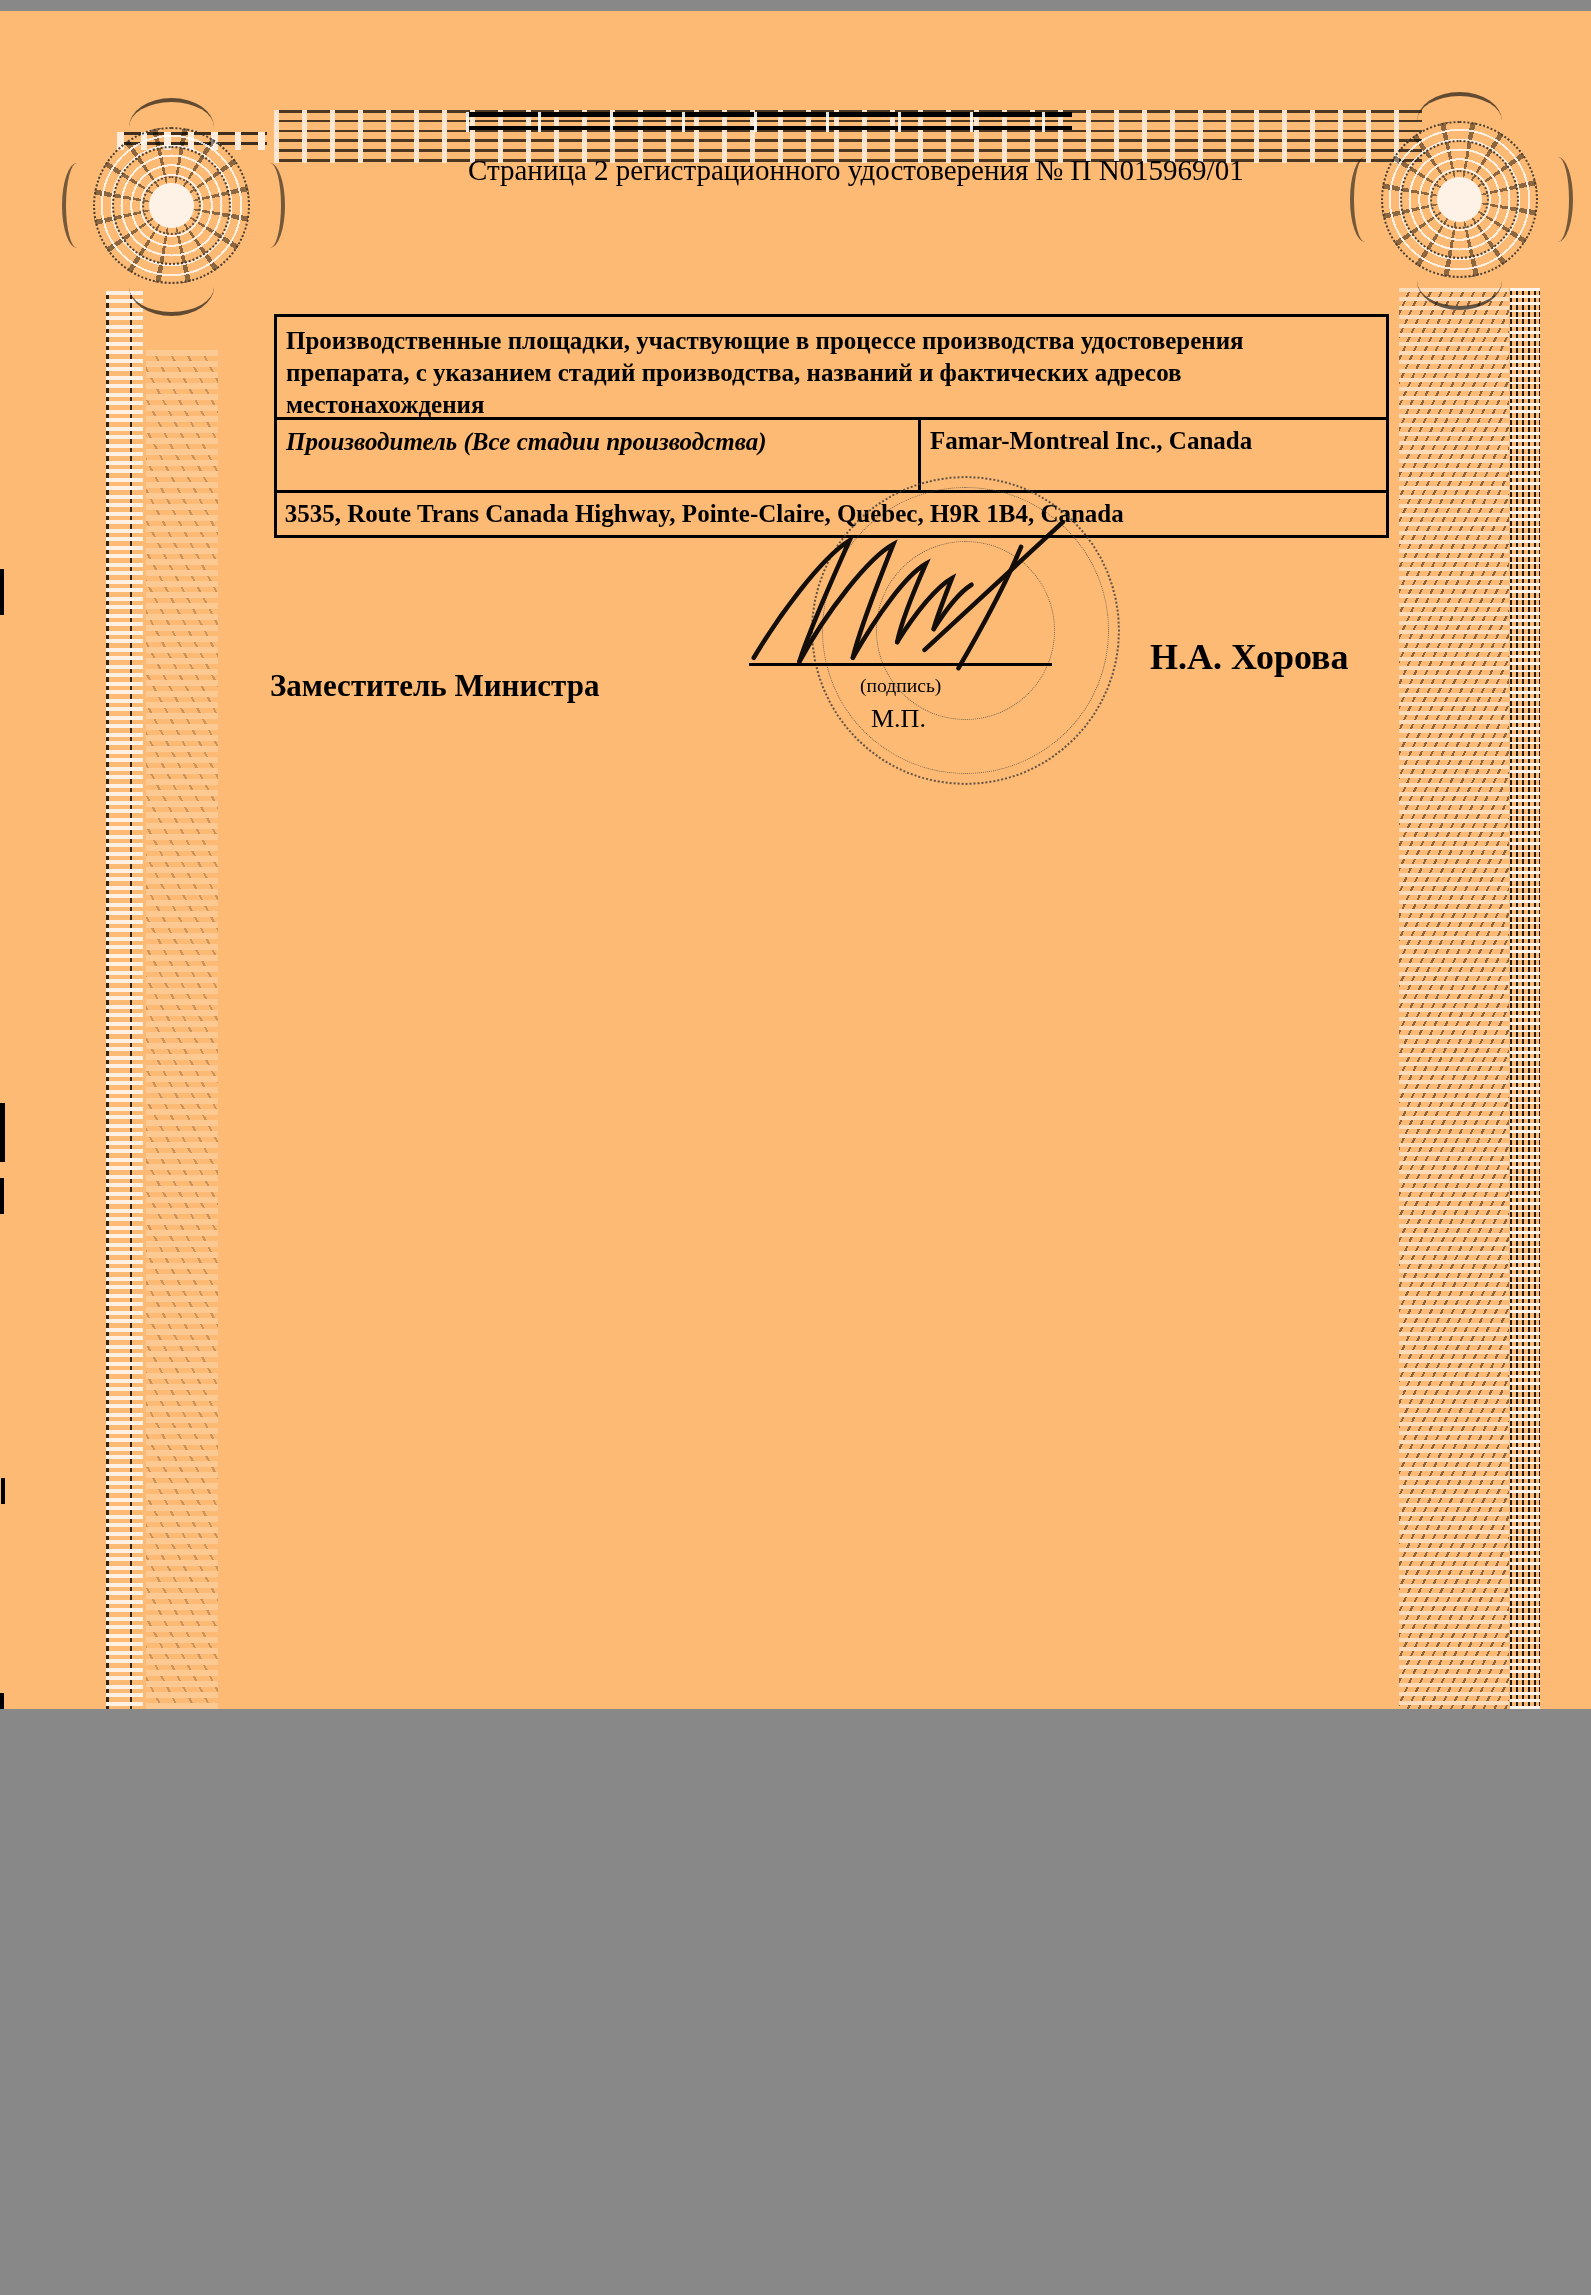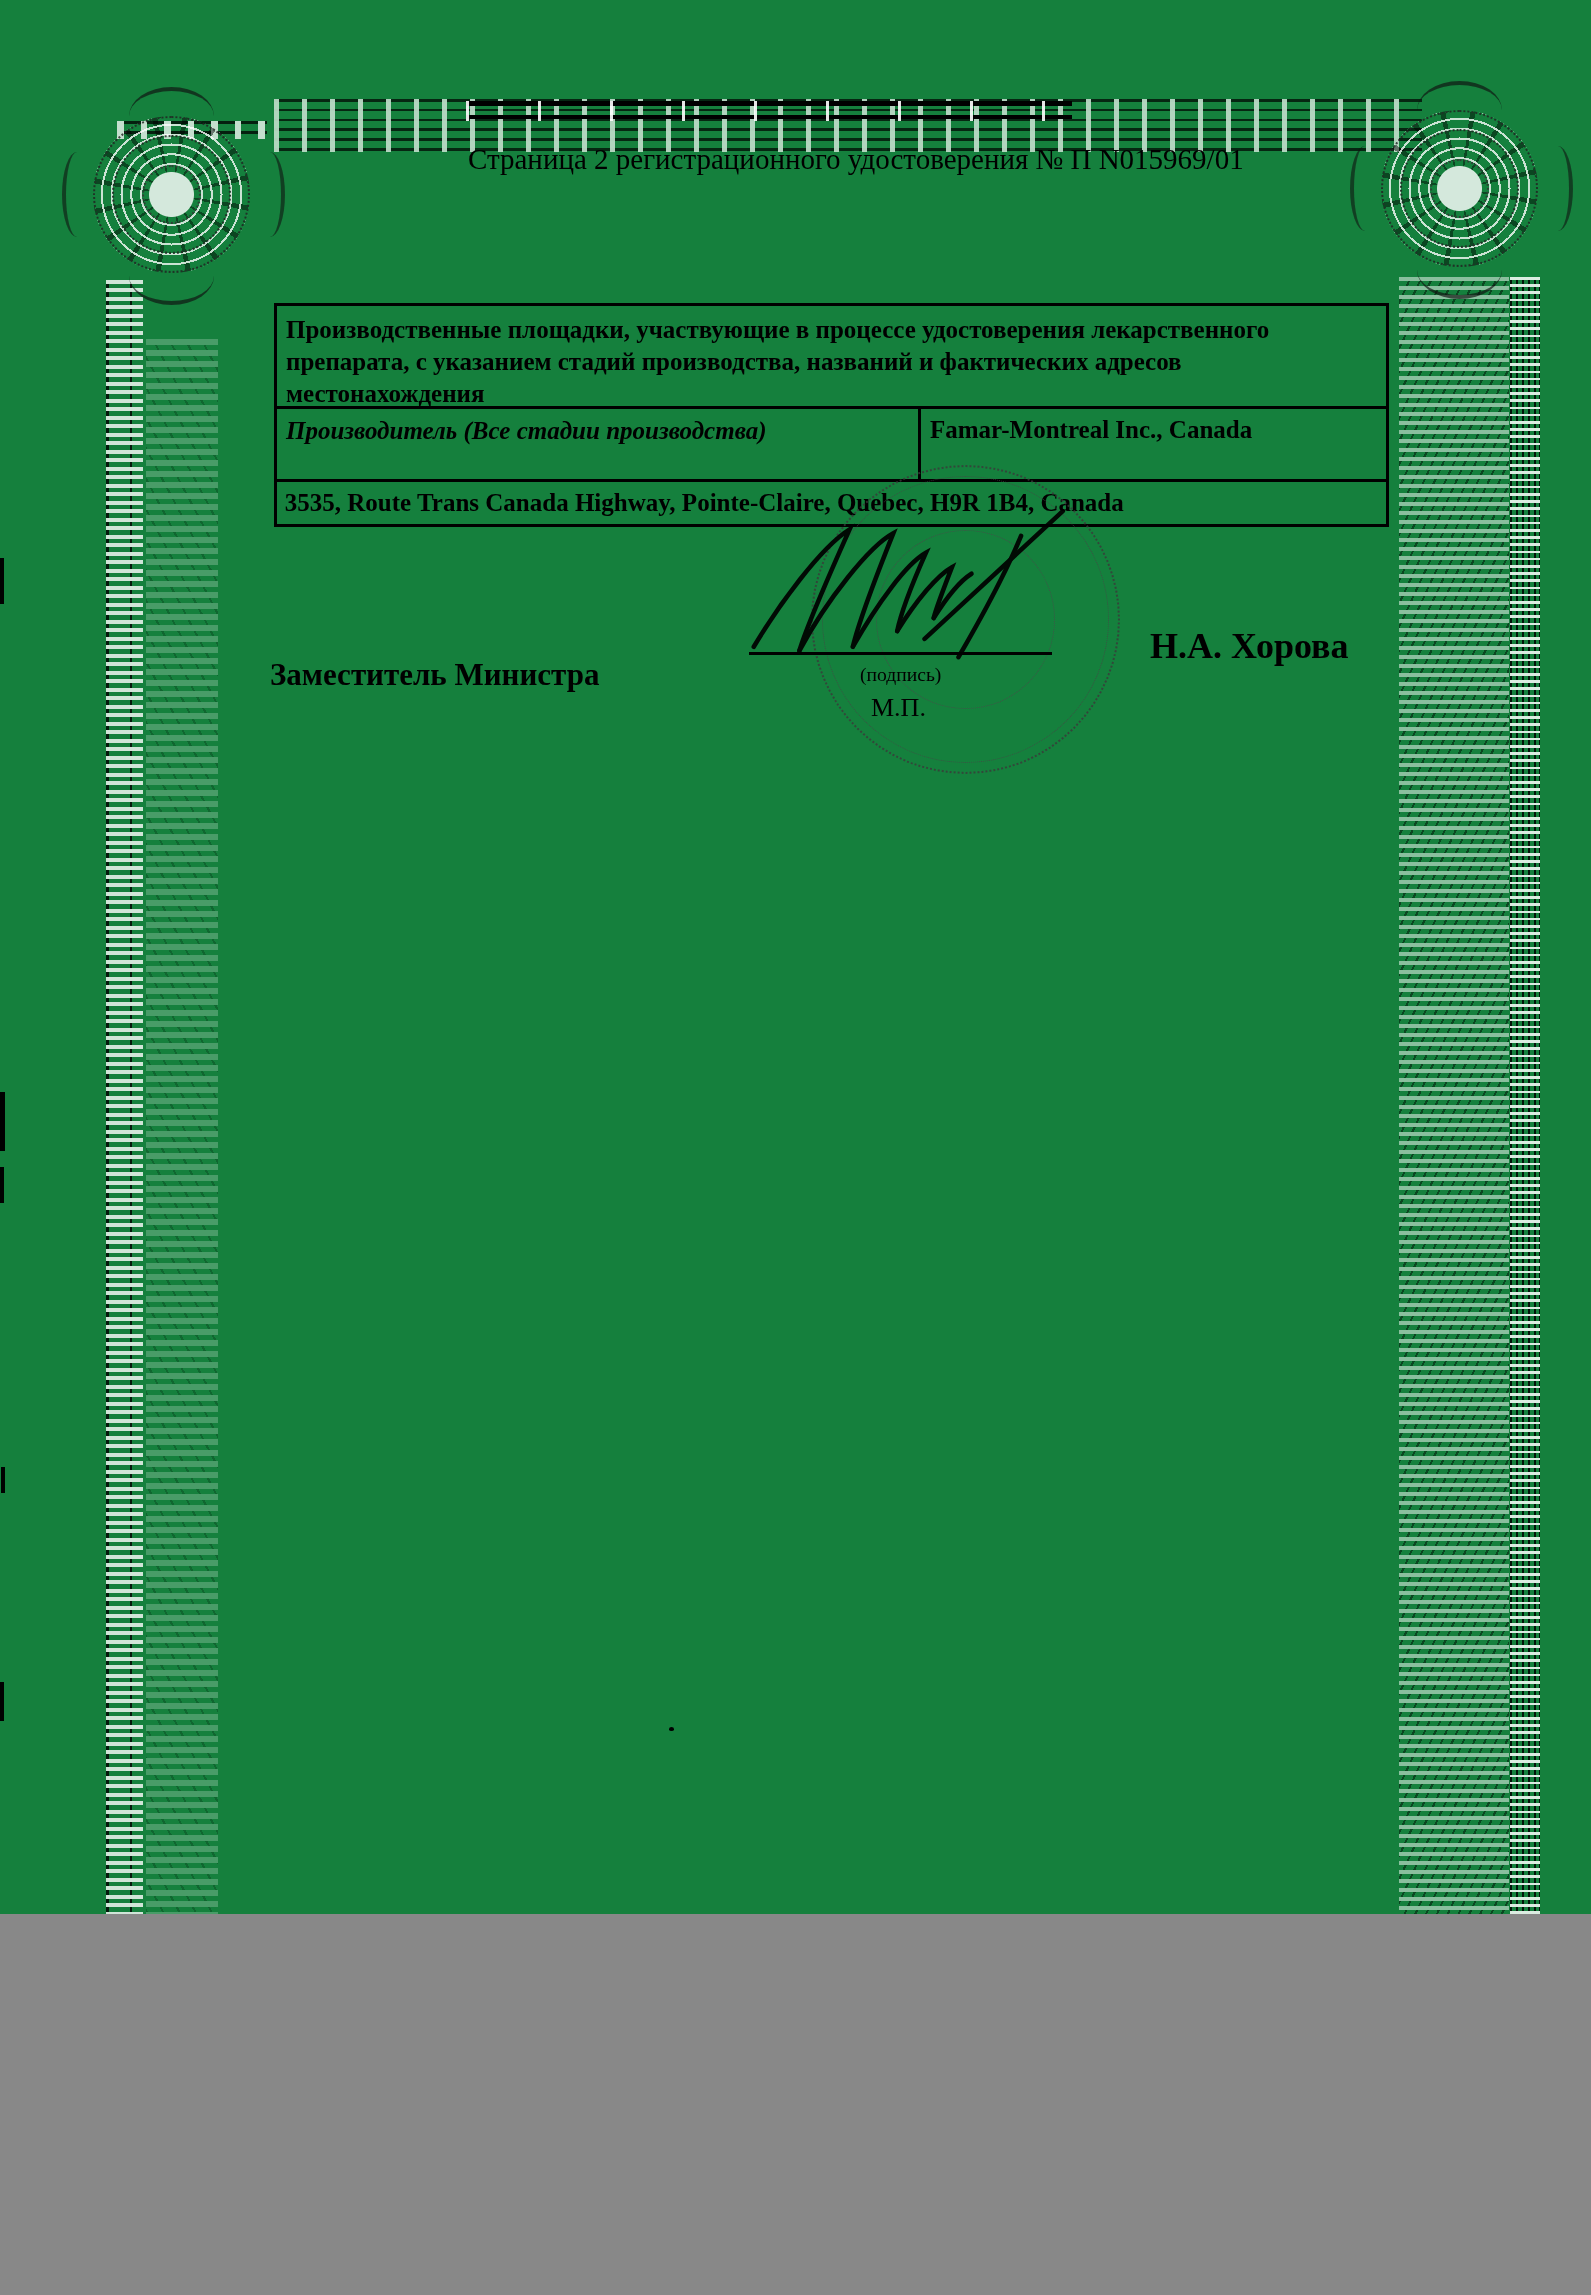--- a/index.html
+++ b/index.html
@@ -1,18 +1,18 @@
 <!DOCTYPE html>
 <html style="font-size:10.4px"><head>
 <meta charset="utf-8">
 <style>
   html,body{margin:0;padding:0;background:#888;}
   .page{
-    position:relative;width:1591px;height:1914px;background:#15803d;
-    font-family:"Liberation Serif", serif;color:#000;overflow:hidden;
+    position:relative;width:1591px;height:1698px;background:#fdba74;
+    font-family:"Liberation Serif", serif;color:#000;overflow:hidden;margin-top:11px;
   }
   .abs{position:absolute;}
 
   
   .top-band{left:274px;top:99px;width:1148px;height:53px;opacity:.7;
     background:
       repeating-linear-gradient(to right, rgba(255,255,255,.95) 0 4.6px, rgba(255,255,255,0) 4.6px 28px),
       repeating-linear-gradient(to bottom, #000 0 2.6px, rgba(0,0,0,0) 2.6px 9.8px);}
   .top-heavy{left:466px;top:101px;width:606px;height:19.6px;
     background:
@@ -142,21 +142,21 @@
   <div class="abs edge-bar" style="left:0;top:558px;width:3.9px;height:46px;"></div>
   <div class="abs edge-bar" style="left:0;top:1092px;width:4.6px;height:59px;"></div>
   <div class="abs edge-bar" style="left:0;top:1167px;width:3.9px;height:36px;"></div>
   <div class="abs edge-bar" style="left:1.3px;top:1467px;width:3.3px;height:26px;"></div>
   <div class="abs edge-bar" style="left:0;top:1682px;width:3.9px;height:39px;"></div>
 
   <div class="abs title">Страница 2 регистрационного удостоверения № П N015969/01</div>
 
   <div class="abs doc-table">
     <div class="t-header">
-      <span style="display:block;">Производственные площадки, участвующие в процессе удостоверения лекарственного</span>
+      <span style="display:block;">Производственные площадки, участвующие в процессе производства удостоверения</span>
       <span style="display:block;">препарата, с указанием стадий производства, названий и фактических адресов</span>
       <span style="display:block;">местонахождения</span>
     </div>
     <div class="t-row">
       <div class="t-cell-l">Производитель (Все стадии производства)</div>
       <div class="t-cell-r">
         <span style="display:block;">Famar-Montreal Inc., Canada</span>
       </div>
     </div>
     <div class="t-addr">3535, Route Trans Canada Highway, Pointe-Claire, Quebec, H9R 1B4, Canada</div>

